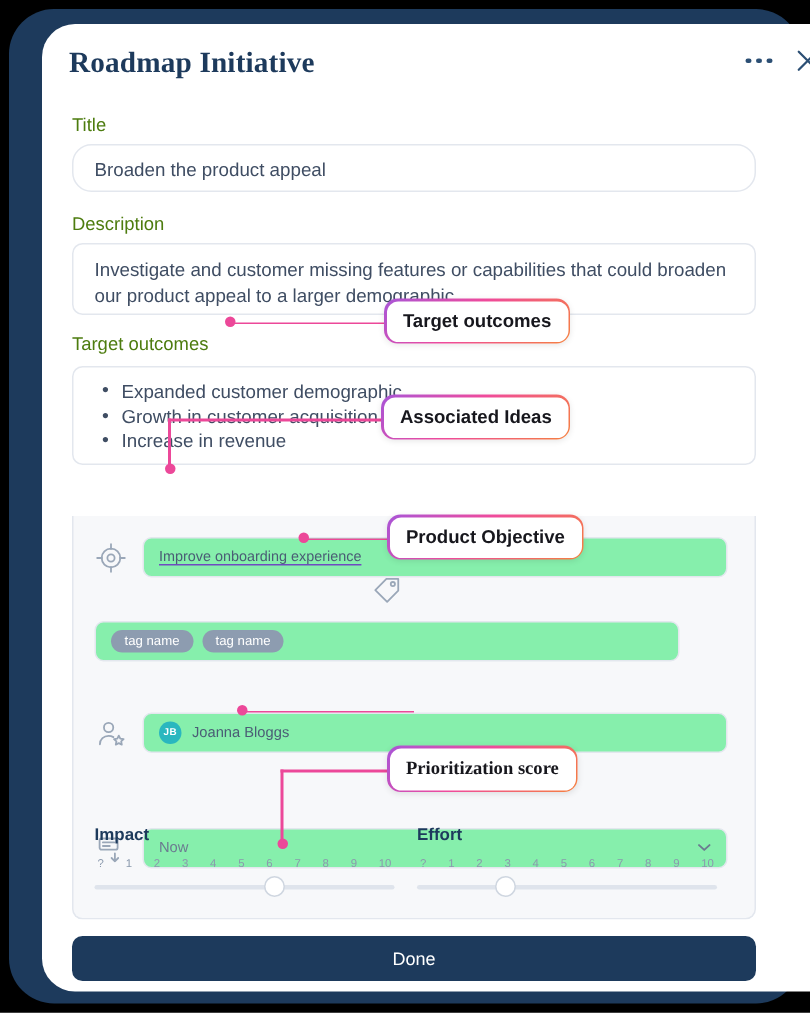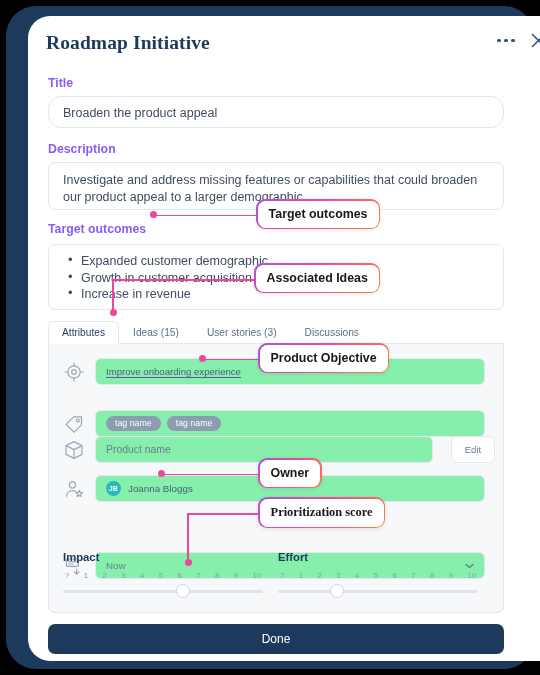--- a/index.html
+++ b/index.html
@@ -38,21 +38,21 @@
   #header-actions {
     position: absolute; right: 0; top: 1px;
     display: flex; align-items: center; gap: 16px;
   }
   .dots { display: flex; gap: 3.5px; align-items: center; }
   .dots i { width: 3.6px; height: 3.6px; border-radius: 50%; background: #2c4f74; display: block; }
   #close-icon { line-height: 0; }
 
   
   .field-label {
-    font-size: 12.3px; font-weight: 700; color: #8b5cf6;
+    font-size: 12.3px; font-weight: 400; color: #4d7c0f;
   }
   .field-box {
     border: 1px solid #e3e7ee;
     border-radius: 7px;
     background: #fff;
     color: #3f4d63;
     font-size: 12.5px;
     padding: 9px 14px;
   }
 
@@ -109,21 +109,21 @@
     height: 27px; display: flex; align-items: center; padding: 0 10px;
     font-size: 10.4px; color: #6b7b90;
   }
   #row-objective { top: 14px; }
   #objective-box { width: 390px; }
   #objective-link {
     font-size: 9.6px; color: #4a5d75;
     text-decoration: underline; text-underline-offset: 2px;
     text-decoration-color: #6f4ac0; text-decoration-thickness: 1.2px;
   }
-  #row-tags { top: 66px; }
+  #row-tags { top: 38px; flex-direction: column; }
   #tags-box { width: 390px; gap: 6px; }
   .tag-pill {
     background: #8d9cb0; color: #fff;
     font-size: 8.8px; border-radius: 9px;
     padding: 3px 9px 4px 9px; line-height: 1;
   }
   #row-product { top: 92px; }
   #product-box { width: 338px; }
   #edit-button {
     width: 44px; height: 27px; background: #fff;
@@ -222,37 +222,31 @@
               <path d="M1.5 1.5 L13.5 13.5 M13.5 1.5 L1.5 13.5" stroke="#2c4f74" stroke-width="1.5" fill="none" stroke-linecap="round"></path>
             </svg>
         </span>
       </div>
     </div>
 
     <div id="title-label" class="field-label">Title</div>
     <div id="title-box" class="field-box">Broaden the product appeal</div>
 
     <div id="desc-label" class="field-label">Description</div>
-    <div id="desc-box" class="field-box">Investigate and address missing features or capabilities that could broaden our product appeal to a larger demographic.</div>
+    <div id="desc-box" class="field-box">Investigate and customer missing features or capabilities that could broaden our product appeal to a larger demographic.</div>
 
     <div id="outcomes-label" class="field-label">Target outcomes</div>
     <div id="outcomes-box" class="field-box">
       <ul>
         <li>Expanded customer demographic</li>
         <li>Growth in customer acquisition</li>
         <li>Increase in revenue</li>
       </ul>
     </div>
 
-    <div id="tabs">
-      <div class="tab active">Attributes</div>
-      <div class="tab">Ideas (15)</div>
-      <div class="tab">User stories (3)</div>
-      <div class="tab">Discussions</div>
-    </div>
 
     <div id="attr-panel">
 
       <div class="attr-row" id="row-objective">
         <span class="attr-icon">
           <svg width="22" height="22" viewBox="0 0 22 22" fill="none" stroke="#9aa7b8" stroke-width="1.2">
             <circle cx="11" cy="11" r="6.2"></circle>
               <circle cx="11" cy="11" r="2.4"></circle>
             <path d="M11 1.8v3.2M11 17v3.2M1.8 11h3.2M17 11h3.2" stroke-linecap="round"></path>
           </svg>
@@ -268,30 +262,20 @@
             <path d="M3.2 11.4 L10.6 3.9 L18.5 3.9 L18.5 11.8 L11.1 19.2 Z" stroke-linejoin="round"></path>
             <circle cx="14.9" cy="7.4" r="1.4"></circle>
           </svg>
         </span>
         <div class="attr-input" id="tags-box">
           <span class="tag-pill">tag name</span>
           <span class="tag-pill">tag name</span>
         </div>
       </div>
 
-      <div class="attr-row" id="row-product">
-        <span class="attr-icon">
-          <svg width="22" height="22" viewBox="0 0 22 22" fill="none" stroke="#9aa7b8" stroke-width="1.2">
-            <path d="M11 2.6 L19 6.6 L19 15.4 L11 19.4 L3 15.4 L3 6.6 Z" stroke-linejoin="round"></path>
-            <path d="M3 6.6 L11 10.6 L19 6.6 M11 10.6 L11 19.4" stroke-linejoin="round"></path>
-          </svg>
-        </span>
-        <div class="attr-input" id="product-box">Product name</div>
-        <div id="edit-button">Edit</div>
-      </div>
 
       <div class="attr-row" id="row-owner">
         <span class="attr-icon">
           <svg width="22" height="22" viewBox="0 0 22 22" fill="none" stroke="#9aa7b8" stroke-width="1.2">
             <circle cx="9.4" cy="7" r="3.1"></circle>
             <path d="M3.6 18.2c0-3.4 2.6-5.6 5.8-5.6 1.2 0 2.3.3 3.2.8" stroke-linecap="round"></path>
             <path d="M16.2 12.4l1 2 2.2.3-1.6 1.5.4 2.2-2-1-2 1 .4-2.2-1.6-1.5 2.2-.3z" stroke-linejoin="round"></path>
           </svg>
         </span>
         <div class="attr-input" id="owner-box">
@@ -378,23 +362,20 @@
   </div>
 
   <div class="conn conn-h" style="left:196px; top:352.5px; width:76px;"></div>
   <div class="conn-dot" style="left:193px; top:349px;"></div>
   <div class="callout" style="left:252px; top:337px;">
     <span>Product Objective</span>
   </div>
 
   <div class="conn conn-h" style="left:155px; top:467.5px; width:115px;"></div>
   <div class="conn-dot" style="left:152px; top:464px;"></div>
-  <div class="callout" style="left:252px; top:452px;">
-    <span>Owner</span>
-  </div>
 
   <div class="conn conn-v" style="left:181px; top:507px; height:49px;"></div>
   <div class="conn conn-h" style="left:181px; top:507px; width:90px;"></div>
   <div class="conn-dot" style="left:178.5px; top:553px;"></div>
   <div class="callout" style="left:252px; top:491px;font-family:Liberation Serif, serif;">
     <span>Prioritization score</span>
   </div>
 </div>
 
 </body></html>

